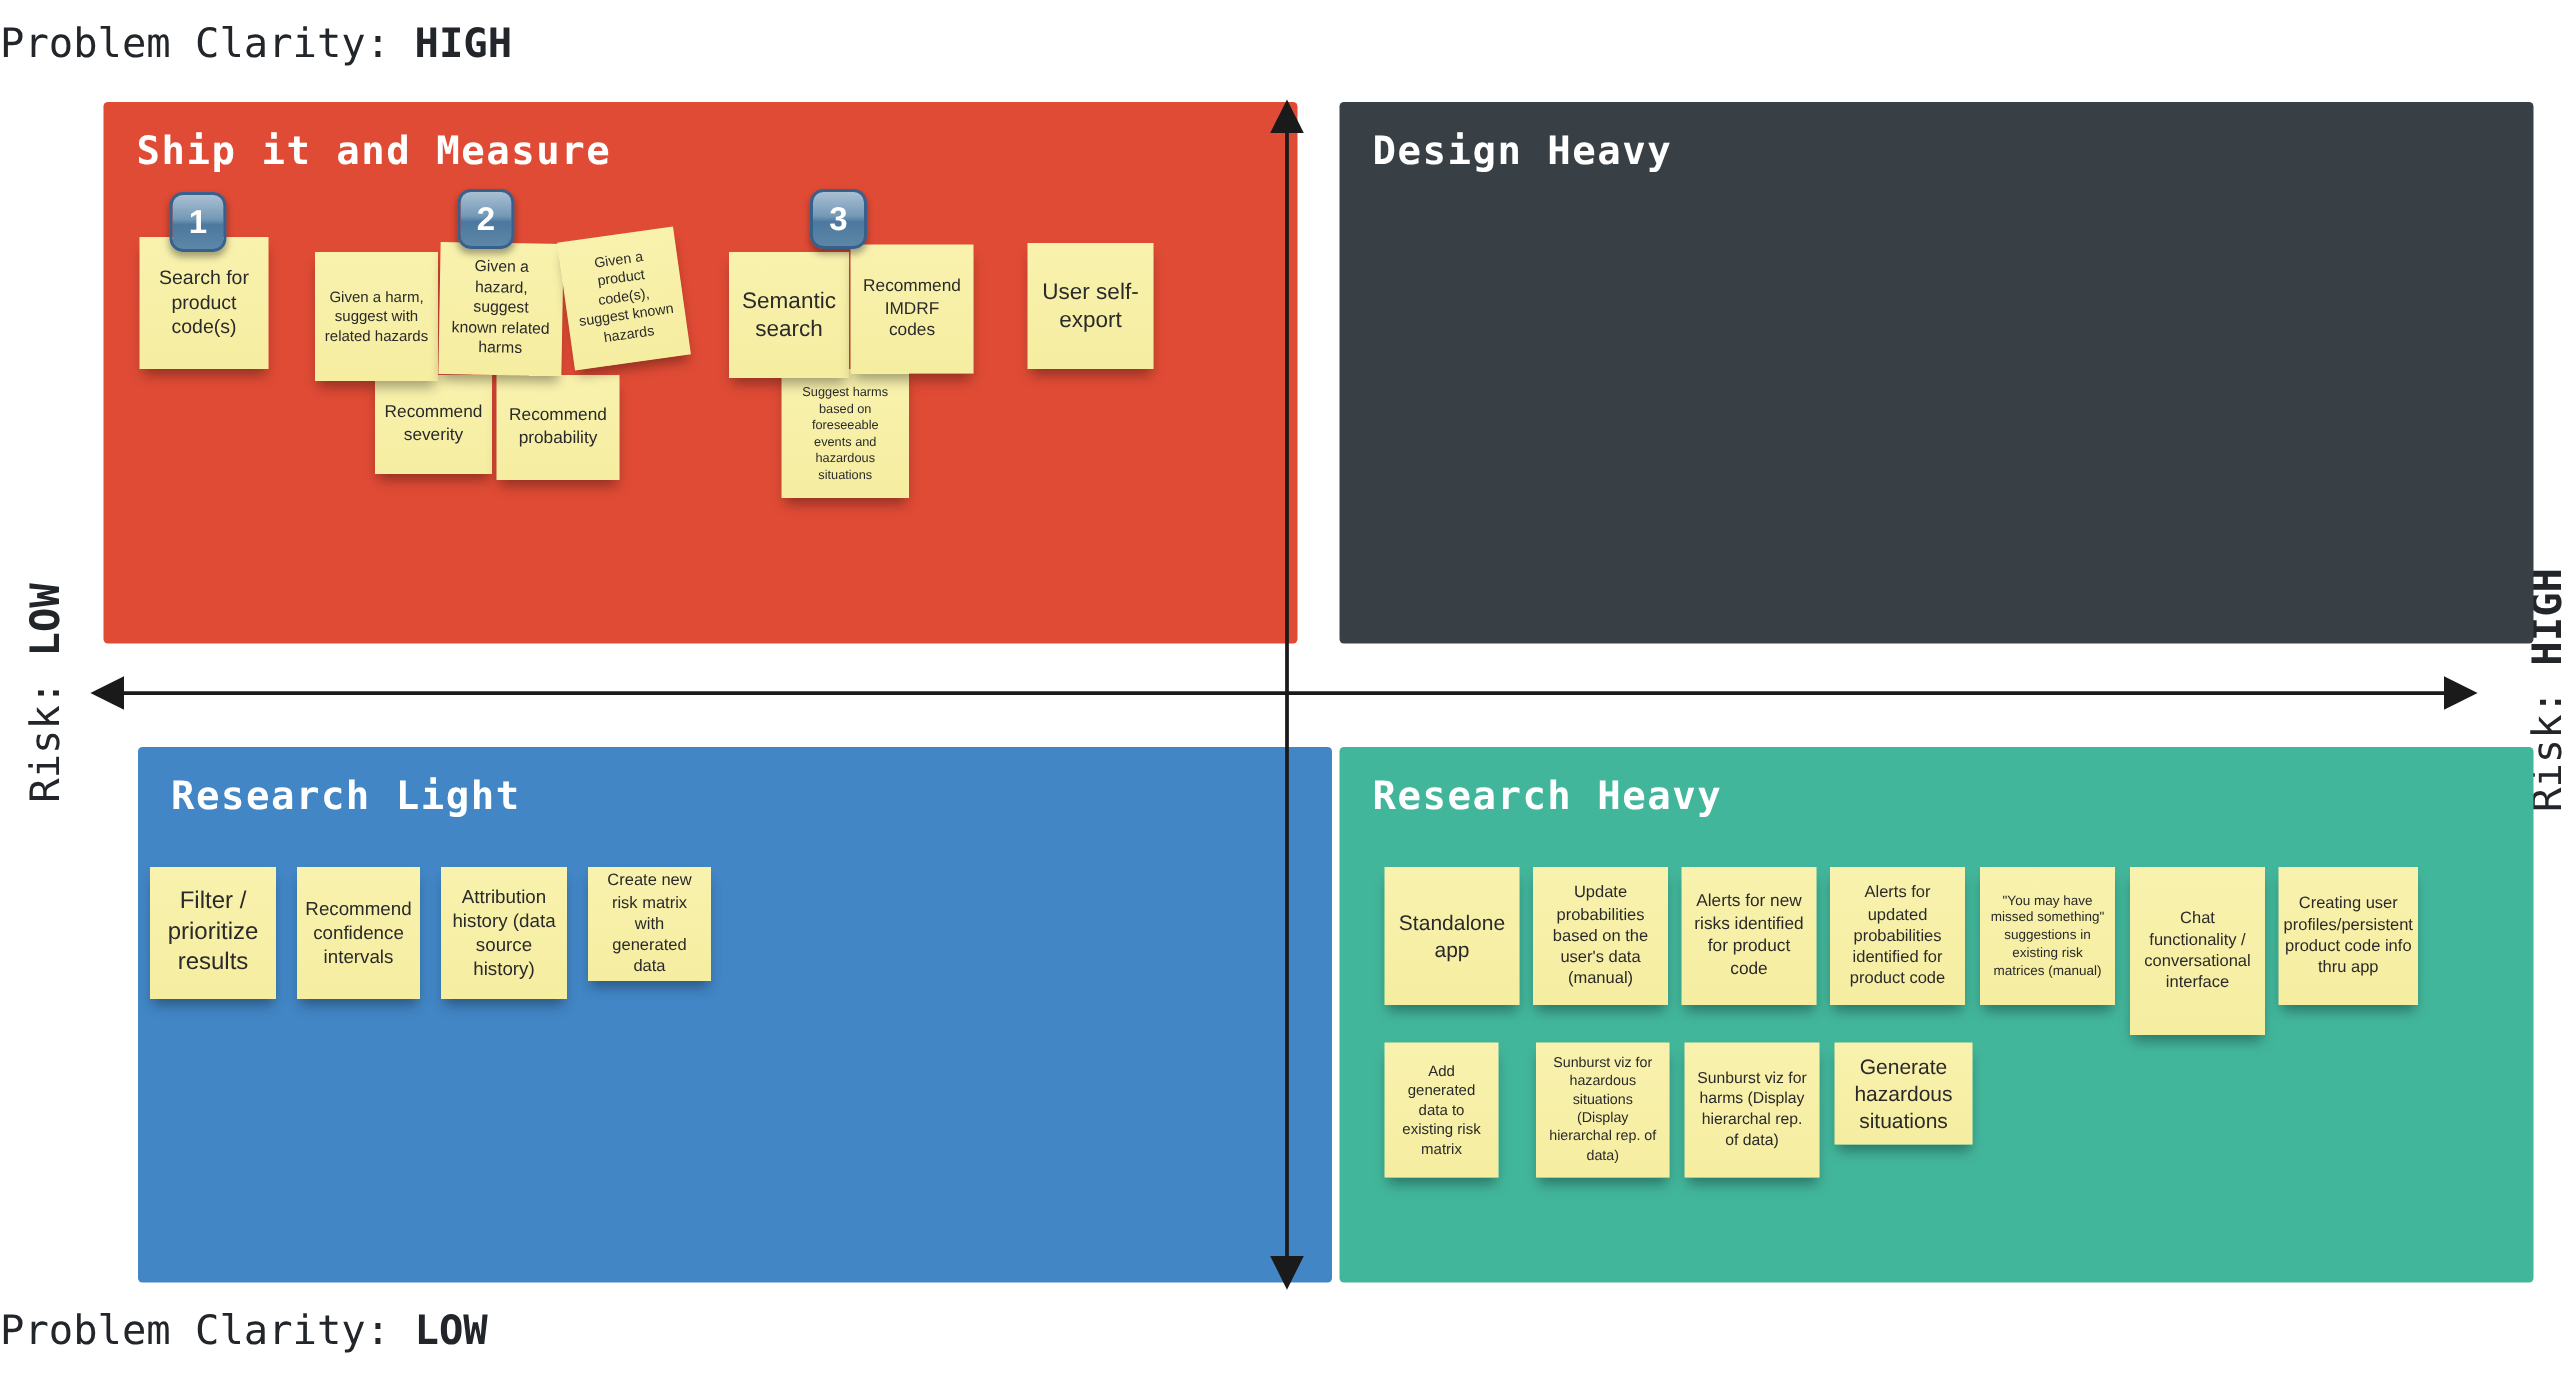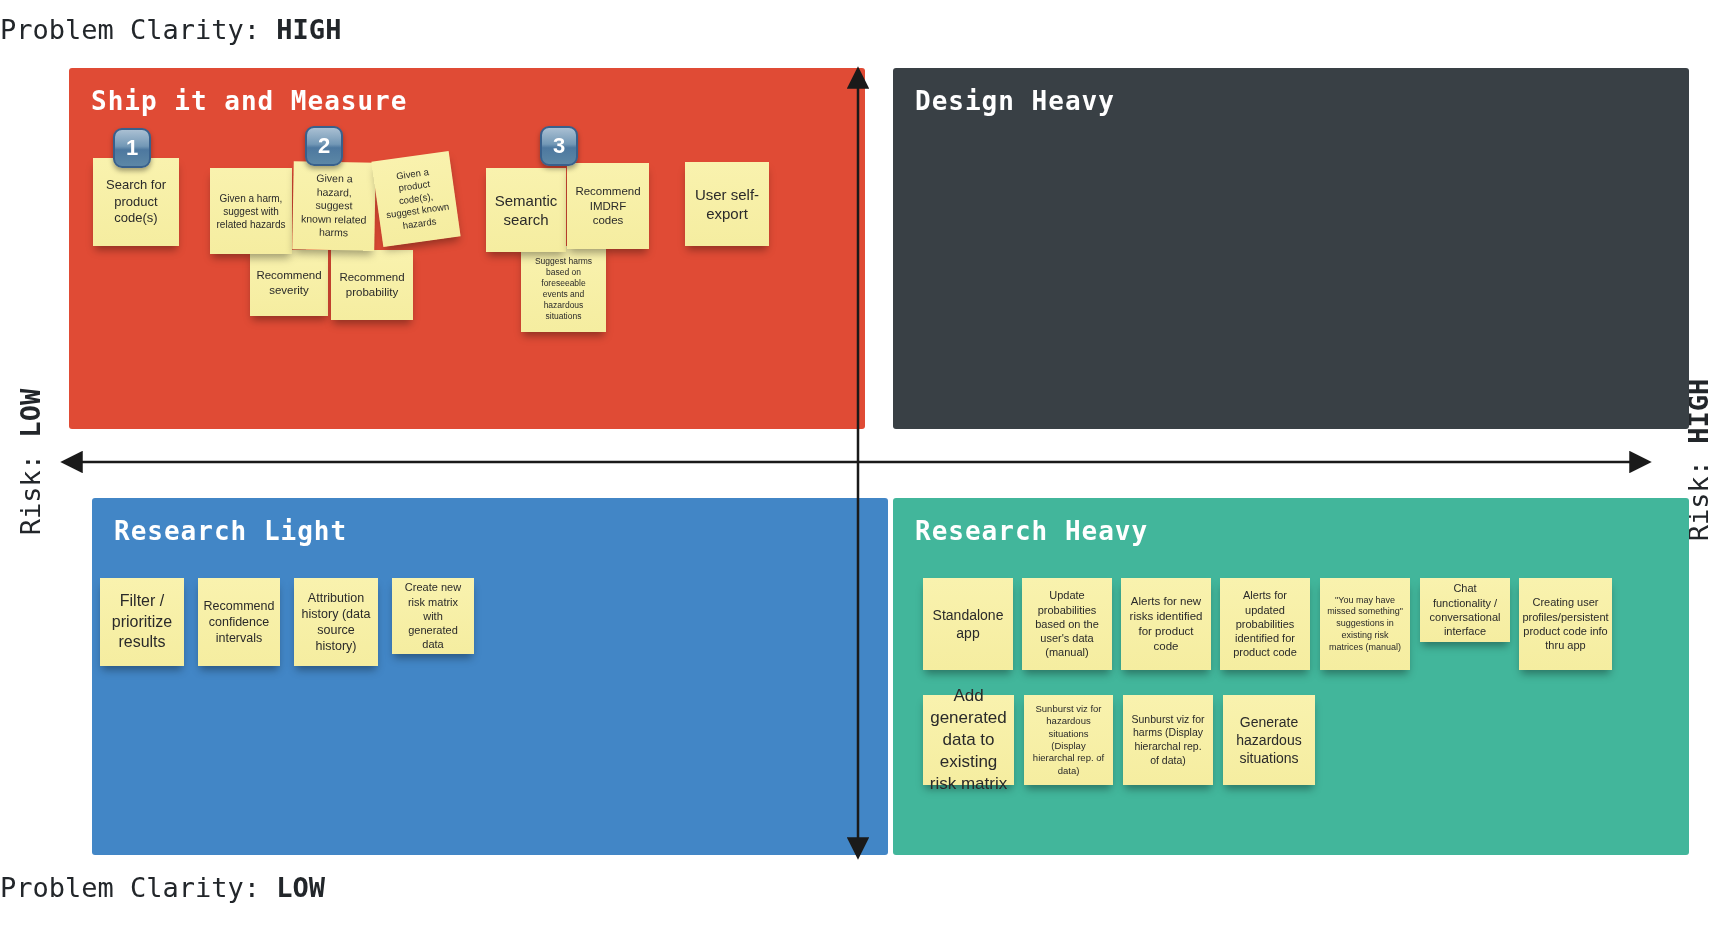--- a/index.html
+++ b/index.html
@@ -104,19 +104,19 @@
 <div class="sticky" style="left:100px;top:578px;width:84px;height:88px;font-size:16px">Filter / prioritize results</div>
 <div class="sticky" style="left:198px;top:578px;width:82px;height:88px;font-size:12.5px">Recommend confidence intervals</div>
 <div class="sticky" style="left:294px;top:578px;width:84px;height:88px;font-size:12.5px">Attribution history (data source history)</div>
 <div class="sticky" style="left:392px;top:578px;width:82px;height:76px;font-size:11px">Create new risk matrix with generated data</div>
 
 <div class="sticky" style="left:923px;top:578px;width:90px;height:92px;font-size:14px">Standalone app</div>
 <div class="sticky" style="left:1022px;top:578px;width:90px;height:92px;font-size:11px">Update probabilities based on the user's data (manual)</div>
 <div class="sticky" style="left:1121px;top:578px;width:90px;height:92px;font-size:11.5px">Alerts for new risks identified for product code</div>
 <div class="sticky" style="left:1220px;top:578px;width:90px;height:92px;font-size:11px">Alerts for updated probabilities identified for product code</div>
 <div class="sticky" style="left:1320px;top:578px;width:90px;height:92px;font-size:9px">"You may have missed something" suggestions in existing risk matrices (manual)</div>
-<div class="sticky" style="left:1420px;top:578px;width:90px;height:64px;font-size:11px">Chat functionality / conversational interface</div>
+<div class="sticky" style="left:1420px;top:578px;width:90px;height:112px;font-size:11px">Chat functionality / conversational interface</div>
 <div class="sticky" style="left:1519px;top:578px;width:93px;height:92px;font-size:11px">Creating user profiles/persistent product code info thru app</div>
 
-<div class="sticky" style="left:923px;top:695px;width:91px;height:90px;font-size:17px">Add generated data to existing risk matrix</div>
+<div class="sticky" style="left:923px;top:695px;width:76px;height:90px;font-size:10px">Add generated data to existing risk matrix</div>
 <div class="sticky" style="left:1024px;top:695px;width:89px;height:90px;font-size:9.5px">Sunburst viz for hazardous situations (Display hierarchal rep. of data)</div>
 <div class="sticky" style="left:1123px;top:695px;width:90px;height:90px;font-size:10.5px">Sunburst viz for harms (Display hierarchal rep. of data)</div>
-<div class="sticky" style="left:1223px;top:695px;width:92px;height:90px;font-size:14px">Generate hazardous situations</div>
+<div class="sticky" style="left:1223px;top:695px;width:92px;height:68px;font-size:14px">Generate hazardous situations</div>
 
 </body></html>

